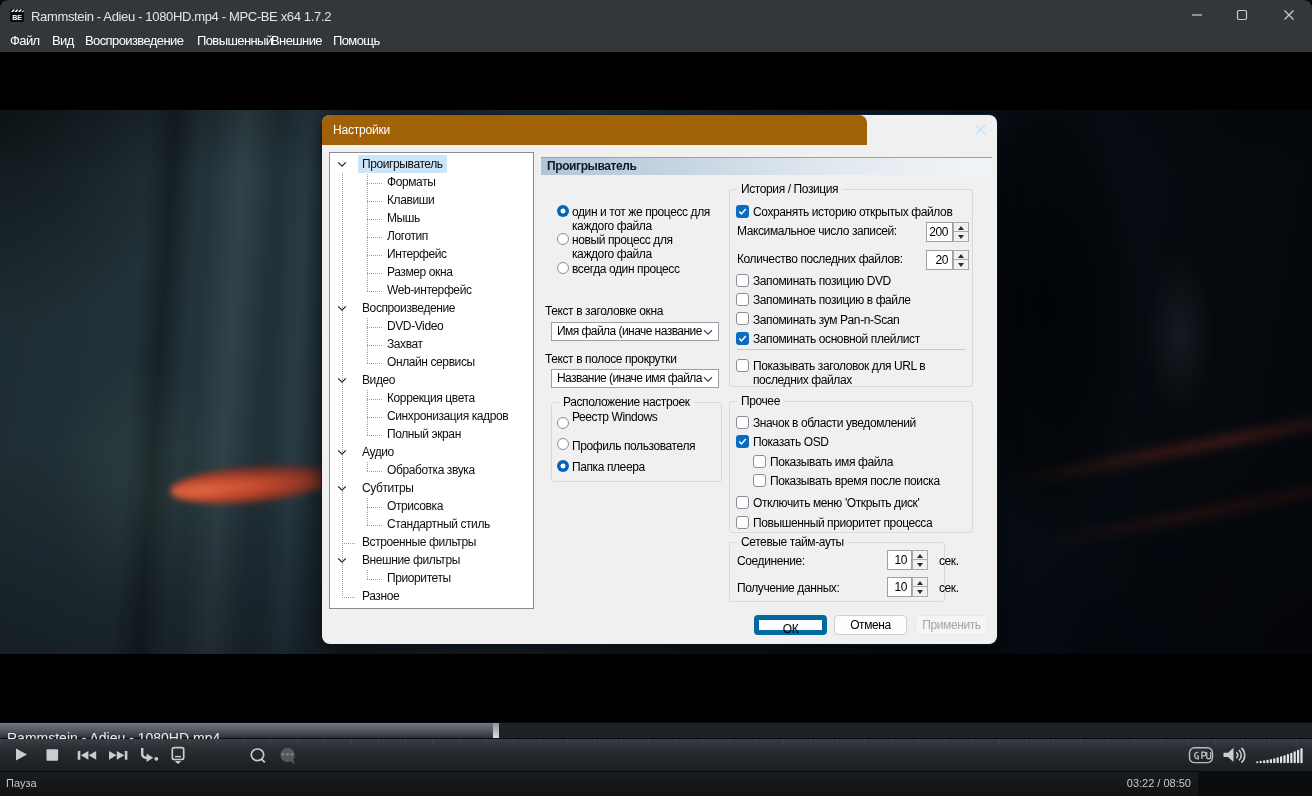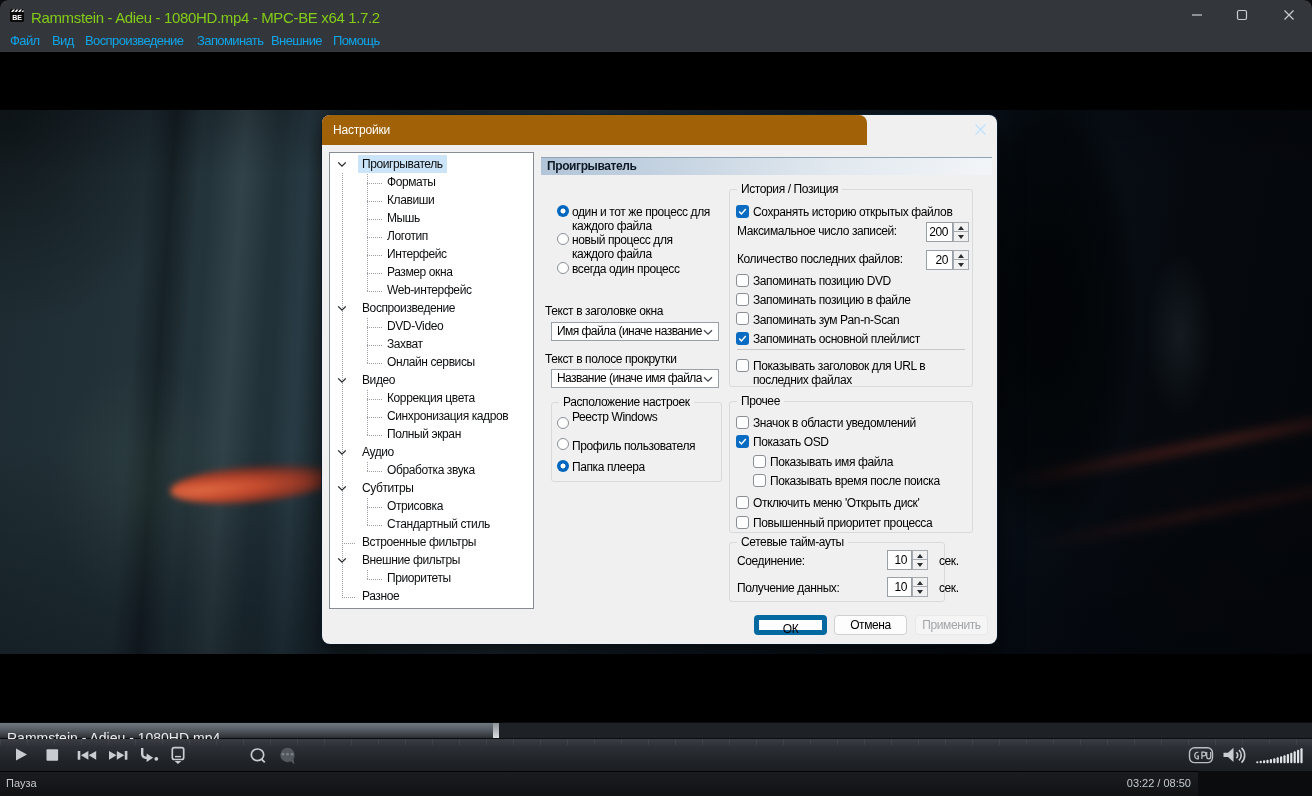--- a/index.html
+++ b/index.html
@@ -1,22 +1,22 @@
 <!DOCTYPE html>
 <html><head><meta charset="utf-8">
 <style>
 html,body{margin:0;padding:0;background:#0a0c0e;width:1312px;height:796px;overflow:hidden}
 *{box-sizing:border-box}
 body{font-family:"Liberation Sans",sans-serif;position:relative}
 #win{position:absolute;left:0;top:0;width:1312px;height:796px;border-radius:8px 8px 0 0;overflow:hidden}
 
 #chrome{position:absolute;left:0;top:0;width:1312px;height:52px;background:#33373c;border-radius:8px 8px 0 0}
-#apptitle{position:absolute;left:31px;top:9px;font-size:15px;color:#84cc16;white-space:nowrap;letter-spacing:-0.35px}
+#apptitle{position:absolute;left:31px;top:9px;font-size:13px;color:#e5e5e5;white-space:nowrap;letter-spacing:-0.35px}
 #appicon{position:absolute;left:10px;top:8px;width:15px;height:15px}
-.menuitem{position:absolute;top:33px;font-size:13px;color:#0ea5e9;white-space:nowrap;letter-spacing:-0.6px}
+.menuitem{position:absolute;top:33px;font-size:13px;color:#ffffff;white-space:nowrap;letter-spacing:-0.6px}
 .wbtn{position:absolute;top:0;width:14px;height:30px;color:#c9cdd1}
 
 #video{position:absolute;left:0;top:52px;width:1312px;height:670px;background:#000}
 #vframe{position:absolute;left:0;top:58px;width:1312px;height:544px;overflow:hidden;
  background:linear-gradient(100deg,#1d2b31 0%,#24343b 16%,#1e2e35 30%,#273a43 42%,#192832 52%,#101c26 62%,#091119 74%,#060a0f 86%,#04070b 100%)}
 .vlayer{position:absolute}
 
 #dlg{position:absolute;left:322px;top:115px;width:675px;height:529px;border-radius:8px;
  background:#f0f0f0;box-shadow:0 10px 24px rgba(0,0,0,.65),0 0 0 1px rgba(10,35,60,.85);font-size:12px;color:#000;letter-spacing:-0.4px}
 #dlgtitle{position:absolute;left:0;top:0;width:545px;height:30px;background:#a16207;border-radius:8px 8px 0 0}
@@ -76,21 +76,21 @@
         <polygon points="4.5,4 6.5,1.5 8.5,1.5 6.5,4"></polygon>
         <polygon points="8,4 10,1.5 12,1.5 10,4"></polygon>
         <polygon points="11.5,4 13.5,1.7 13.5,4"></polygon>
       </g>
       <text x="7" y="11.5" font-size="7" font-weight="bold" fill="#fff" text-anchor="middle" font-family="Liberation Sans">BE</text>
     </svg>
     <div id="apptitle">Rammstein - Adieu - 1080HD.mp4 - MPC-BE x64 1.7.2</div>
     <div class="menuitem" style="left:10px">Файл</div>
     <div class="menuitem" style="left:52px">Вид</div>
     <div class="menuitem" style="left:85px">Воспроизведение</div>
-    <div class="menuitem" style="left:197px">Запоминать</div>
+    <div class="menuitem" style="left:197px">Повышенный</div>
     <div class="menuitem" style="left:271px">Внешние</div>
     <div class="menuitem" style="left:333px">Помощь</div>
     <svg class="wbtn" style="left:1190px" viewBox="0 0 14 30">
         <path d="M2 15 h10" stroke="#c9cdd1" stroke-width="1.2"></path>
       </svg>
     <svg class="wbtn" style="left:1235px" viewBox="0 0 14 30">
         <rect x="2.5" y="10.5" width="9" height="9" rx="1.5" fill="none" stroke="#c9cdd1" stroke-width="1.2"></rect>
       </svg>
     <svg class="wbtn" style="left:1282px" viewBox="0 0 14 30">
         <path d="M2.5 10.5 L11.5 19.5 M11.5 10.5 L2.5 19.5" stroke="#c9cdd1" stroke-width="1.2"></path>

